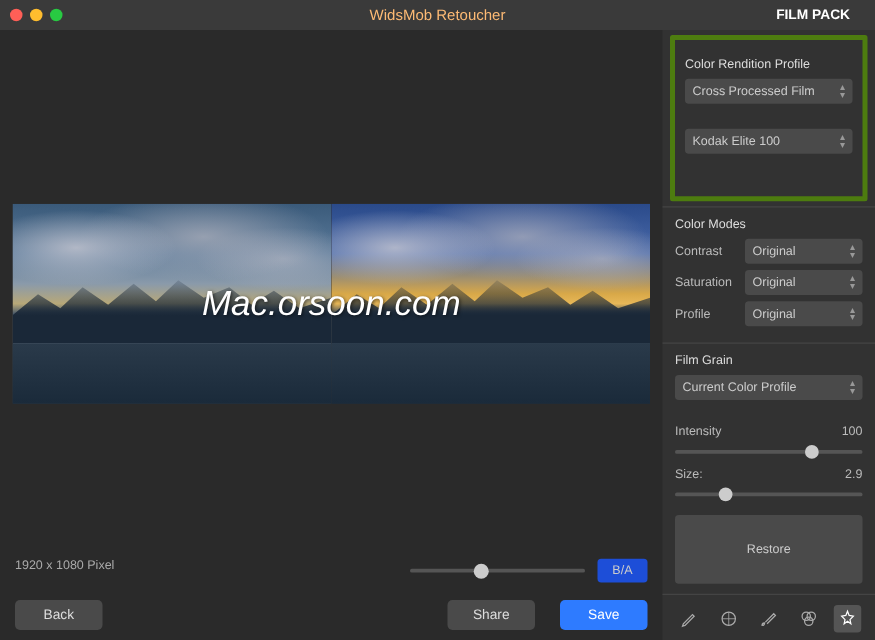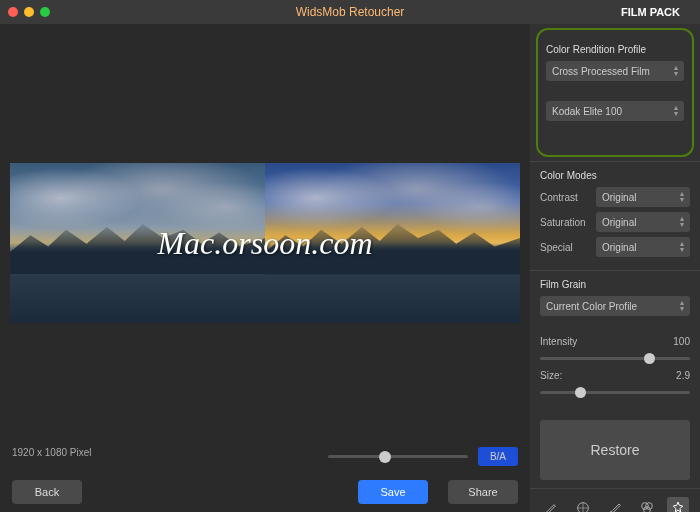--- a/index.html
+++ b/index.html
@@ -13,47 +13,47 @@
 .main{display:flex;height:488px}
 .left{flex:1;display:flex;flex-direction:column;background:#2a2a2a}
 .canvas-area{flex:1;display:flex;align-items:center;justify-content:center;position:relative}
 .preview{width:510px;height:160px;display:flex;position:relative;margin-top:20px}
 .img-half{flex:1;position:relative;overflow:hidden}
 .sky{position:absolute;inset:0;background:linear-gradient(180deg,#3a5a7a 0%,#5a7a9a 25%,#8a9aaa 40%,#b8a878 50%,#4a5a6a 55%,#2a3a4a 100%)}
 .img-half.right .sky{background:linear-gradient(180deg,#2a4a8a 0%,#4a6aaa 25%,#d8a848 45%,#e8b858 50%,#3a4a5a 55%,#1a2a3a 100%)}
 .clouds{position:absolute;top:0;left:0;right:0;height:55%;background:radial-gradient(ellipse 80px 30px at 20% 40%,rgba(200,200,210,.8),transparent),radial-gradient(ellipse 100px 35px at 60% 30%,rgba(180,180,190,.7),transparent),radial-gradient(ellipse 70px 25px at 85% 50%,rgba(190,190,200,.6),transparent)}
 .mtn{position:absolute;bottom:30%;left:0;right:0;height:35%;background:linear-gradient(180deg,transparent,#1a2838 60%);clip-path:polygon(0 60%,8% 30%,15% 50%,22% 20%,30% 45%,38% 15%,45% 40%,52% 10%,60% 35%,68% 20%,75% 45%,82% 25%,90% 50%,100% 35%,100% 100%,0 100%)}
 .water{position:absolute;bottom:0;left:0;right:0;height:30%;background:linear-gradient(180deg,#2a3a4a,#1a2a3a)}
-.watermark{position:absolute;top:50%;left:50%;transform:translate(-50%,-50%);color:#fff;font-size:32px;font-style:italic;font-family:Liberation Serif, serif;text-shadow:1px 1px 3px rgba(0,0,0,.6);z-index:5;white-space:nowrap}
+.watermark{position:absolute;top:50%;left:50%;transform:translate(-50%,-50%);color:#fff;font-size:28px;font-style:italic;font-family:Liberation Sans, sans-serif;text-shadow:1px 1px 3px rgba(0,0,0,.6);z-index:5;white-space:nowrap}
 .canvas-bottom{display:flex;padding:6px 12px;gap:10px}
 .dim{color:#aaa;font-size:10px}
 .zoom-slider{flex:1;display:flex;justify-content:flex-end;align-items:center}
 .zslider{width:140px;-webkit-appearance:none;height:3px;background:#555;border-radius:2px}
 .zslider::-webkit-slider-thumb{-webkit-appearance:none;width:12px;height:12px;background:#ccc;border-radius:50%}
 .ba-btn{background:#1d4ed8;border:none;color:#ccc;padding:4px 12px;border-radius:3px;font-size:10px;cursor:pointer}
 .footer{display:flex;padding:8px 12px;gap:20px}
 .btn{background:#4a4a4a;border:none;color:#ddd;padding:6px 20px;border-radius:4px;font-size:11px;cursor:pointer;min-width:70px}
 .btn.primary{background:#2e7bff;color:#fff}
 .spacer{flex:1}
 .right{width:170px;background:#323232;display:flex;flex-direction:column;padding:0}
 .histogram{height:60px;position:relative;background:#2a2a2a;overflow:hidden}
 .hist-curve{position:absolute;bottom:0;right:0;width:100%;height:100%}
 .panel{padding:8px 10px;border-top:1px solid #444}
-.panel.highlight{border:2px solid #4d7c0f;margin:4px 6px;border-radius:12px;padding:14px 8px}
+.panel.highlight{border:4px solid #4d7c0f;margin:4px 6px;border-radius:2px;padding:14px 8px}
 .panel-title{color:#ddd;font-size:10px;margin-bottom:6px}
 .select{width:100%;background:#4a4a4a;border:none;color:#ccc;padding:4px 6px;border-radius:3px;font-size:10px;margin-bottom:20px;position:relative;display:flex;justify-content:space-between;align-items:center;cursor:pointer}
 .select .arrows{font-size:8px;color:#999;line-height:6px}
 .row{display:flex;align-items:center;gap:6px;margin-bottom:5px}
 .row-label{width:50px;color:#bbb;font-size:10px}
 .row .select{flex:1;margin-bottom:0}
 .slider-row{margin-bottom:8px}
 .slider-head{display:flex;justify-content:space-between;color:#bbb;font-size:10px;margin-bottom:3px}
 .slider{width:100%;-webkit-appearance:none;height:3px;background:#555;border-radius:2px}
 .slider::-webkit-slider-thumb{-webkit-appearance:none;width:11px;height:11px;background:#ccc;border-radius:50%}
-.restore{width:100%;background:#4a4a4a;border:none;color:#ccc;padding:22px;border-radius:3px;font-size:14px;cursor:pointer;margin-top:16px}
+.restore{width:100%;background:#4a4a4a;border:none;color:#ccc;padding:22px;border-radius:3px;font-size:10px;cursor:pointer;margin-top:4px}
 .toolrow{display:flex;justify-content:space-around;padding:8px 6px;border-top:1px solid #444;margin-top:auto}
 .tool{width:22px;height:22px;display:flex;align-items:center;justify-content:center;color:#aaa;cursor:pointer;border-radius:3px}
 .tool.active{background:#555;color:#fff}
 .tool svg{width:16px;height:16px;stroke:currentColor;fill:none;stroke-width:1.5}
 </style>
 </head>
 <body>
 
 <div class="titlebar">
   <div class="traffic">
@@ -87,22 +87,22 @@
     <div class="canvas-bottom">
       <div class="dim">1920 x 1080 Pixel</div>
       <div class="zoom-slider">
         <input type="range" class="zslider" value="40" style="">
       </div>
       <button class="ba-btn">B/A</button>
     </div>
     <div class="footer">
       <button class="btn">Back</button>
       <div class="spacer"></div>
+      <button class="btn">Share</button>
       <button class="btn primary">Save</button>
-      <button class="btn">Share</button>
     </div>
   </div>
 
   <div class="right">
     <div class="histogram">
       <svg class="hist-curve" viewBox="0 0 170 60" preserveAspectRatio="none">
         <path d="M0,60 L20,58 Q50,55 80,45 Q110,30 130,10 Q145,2 155,8 Q165,20 170,50 L170,60 Z" fill="rgba(255,50,50,.6)"></path>
         <path d="M0,60 L30,57 Q60,50 90,38 Q115,25 135,12 Q150,5 160,15 Q168,30 170,55 L170,60 Z" fill="rgba(50,255,50,.5)"></path>
         <path d="M0,60 L40,56 Q70,48 100,35 Q125,22 140,15 Q155,10 165,25 Q170,40 170,58 L170,60 Z" fill="rgba(80,80,255,.5)"></path>
       </svg>
@@ -130,21 +130,21 @@
         </div>
       </div>
       <div class="row">
         <div class="row-label">Saturation</div>
         <div class="select">
           <span>Original</span>
           <span class="arrows">▴<br>▾</span>
         </div>
       </div>
       <div class="row">
-        <div class="row-label">Special</div>
+        <div class="row-label">Profile</div>
         <div class="select">
           <span>Original</span>
           <span class="arrows">▴<br>▾</span>
         </div>
       </div>
     </div>
 
     <div class="panel">
       <div class="panel-title">Film Grain</div>
       <div class="select">

